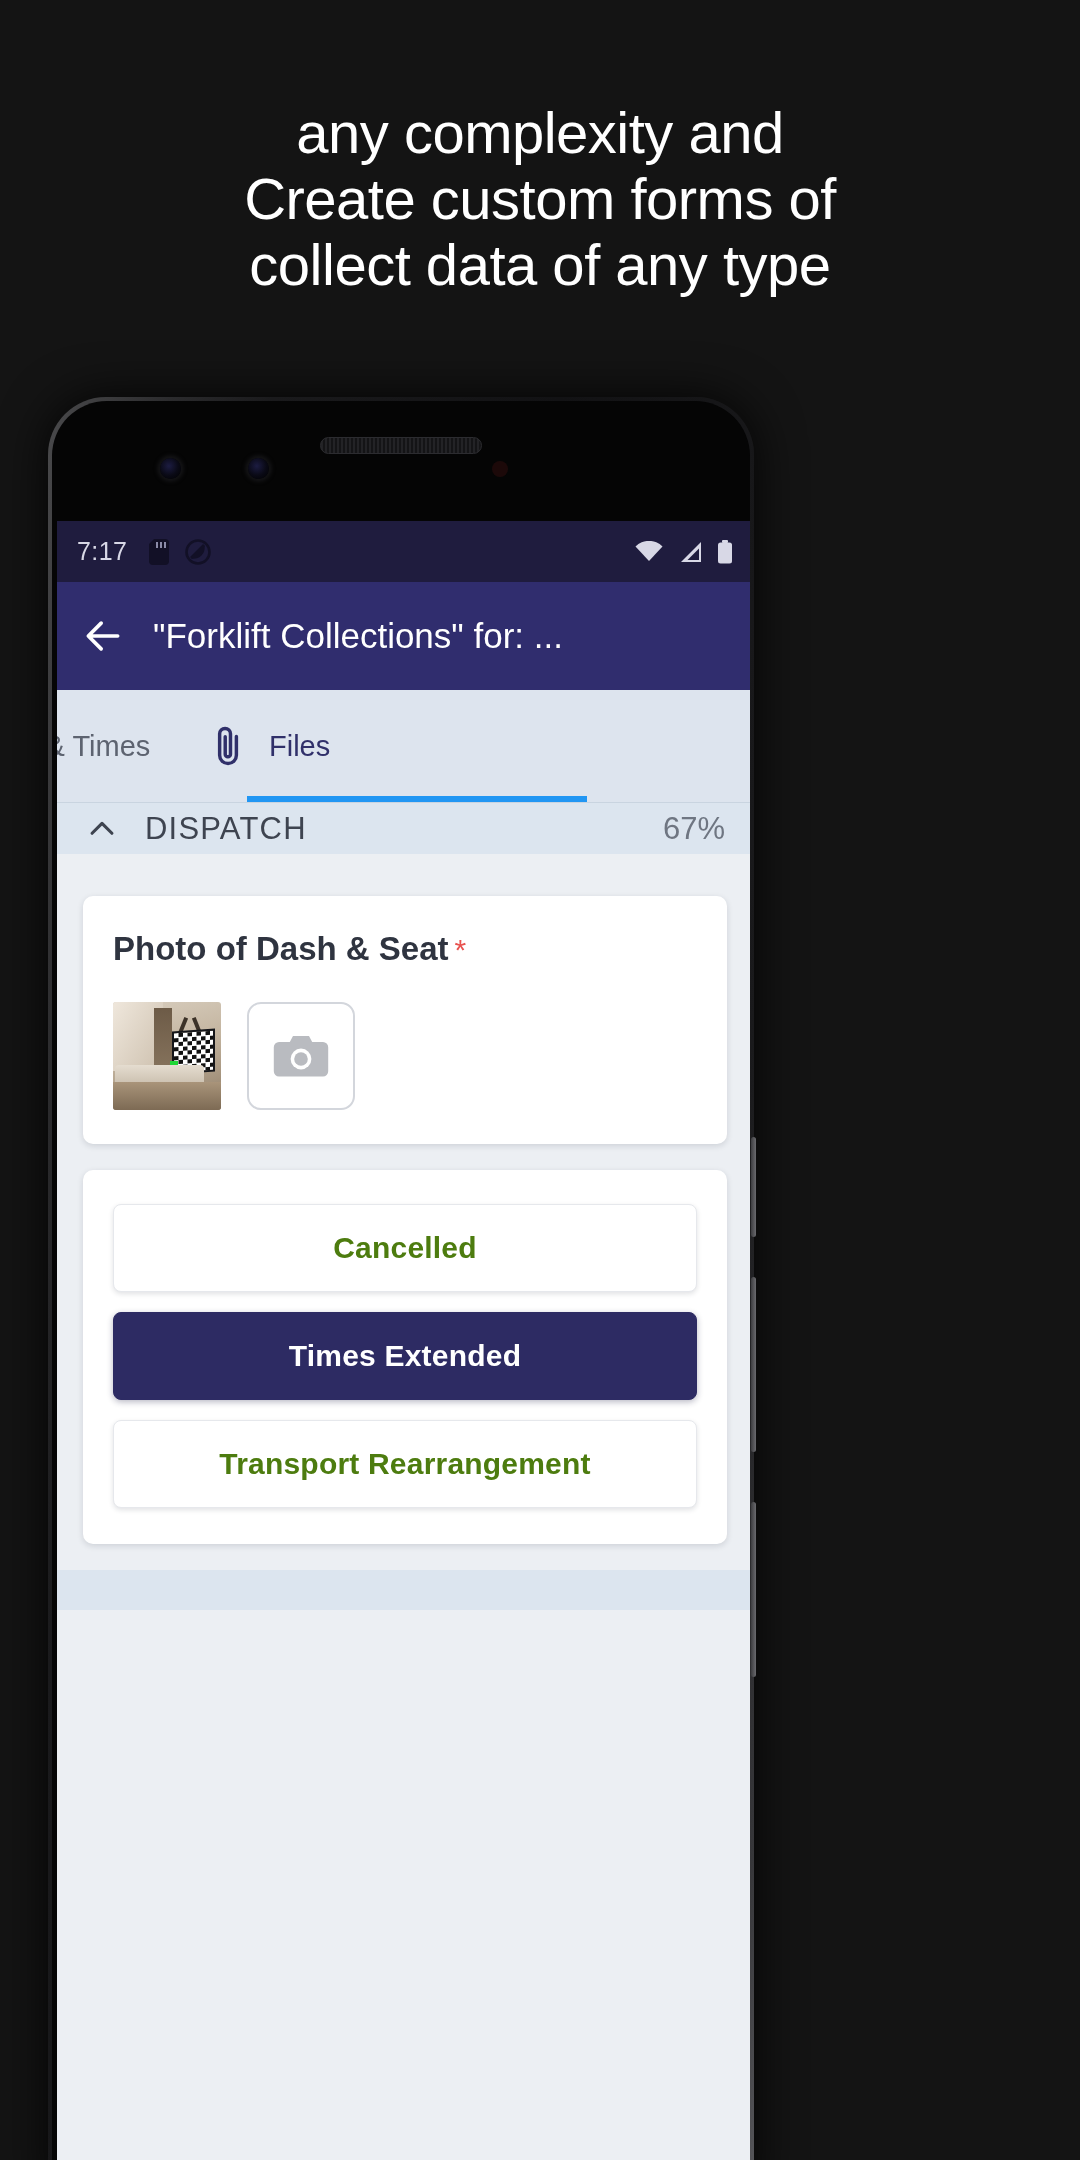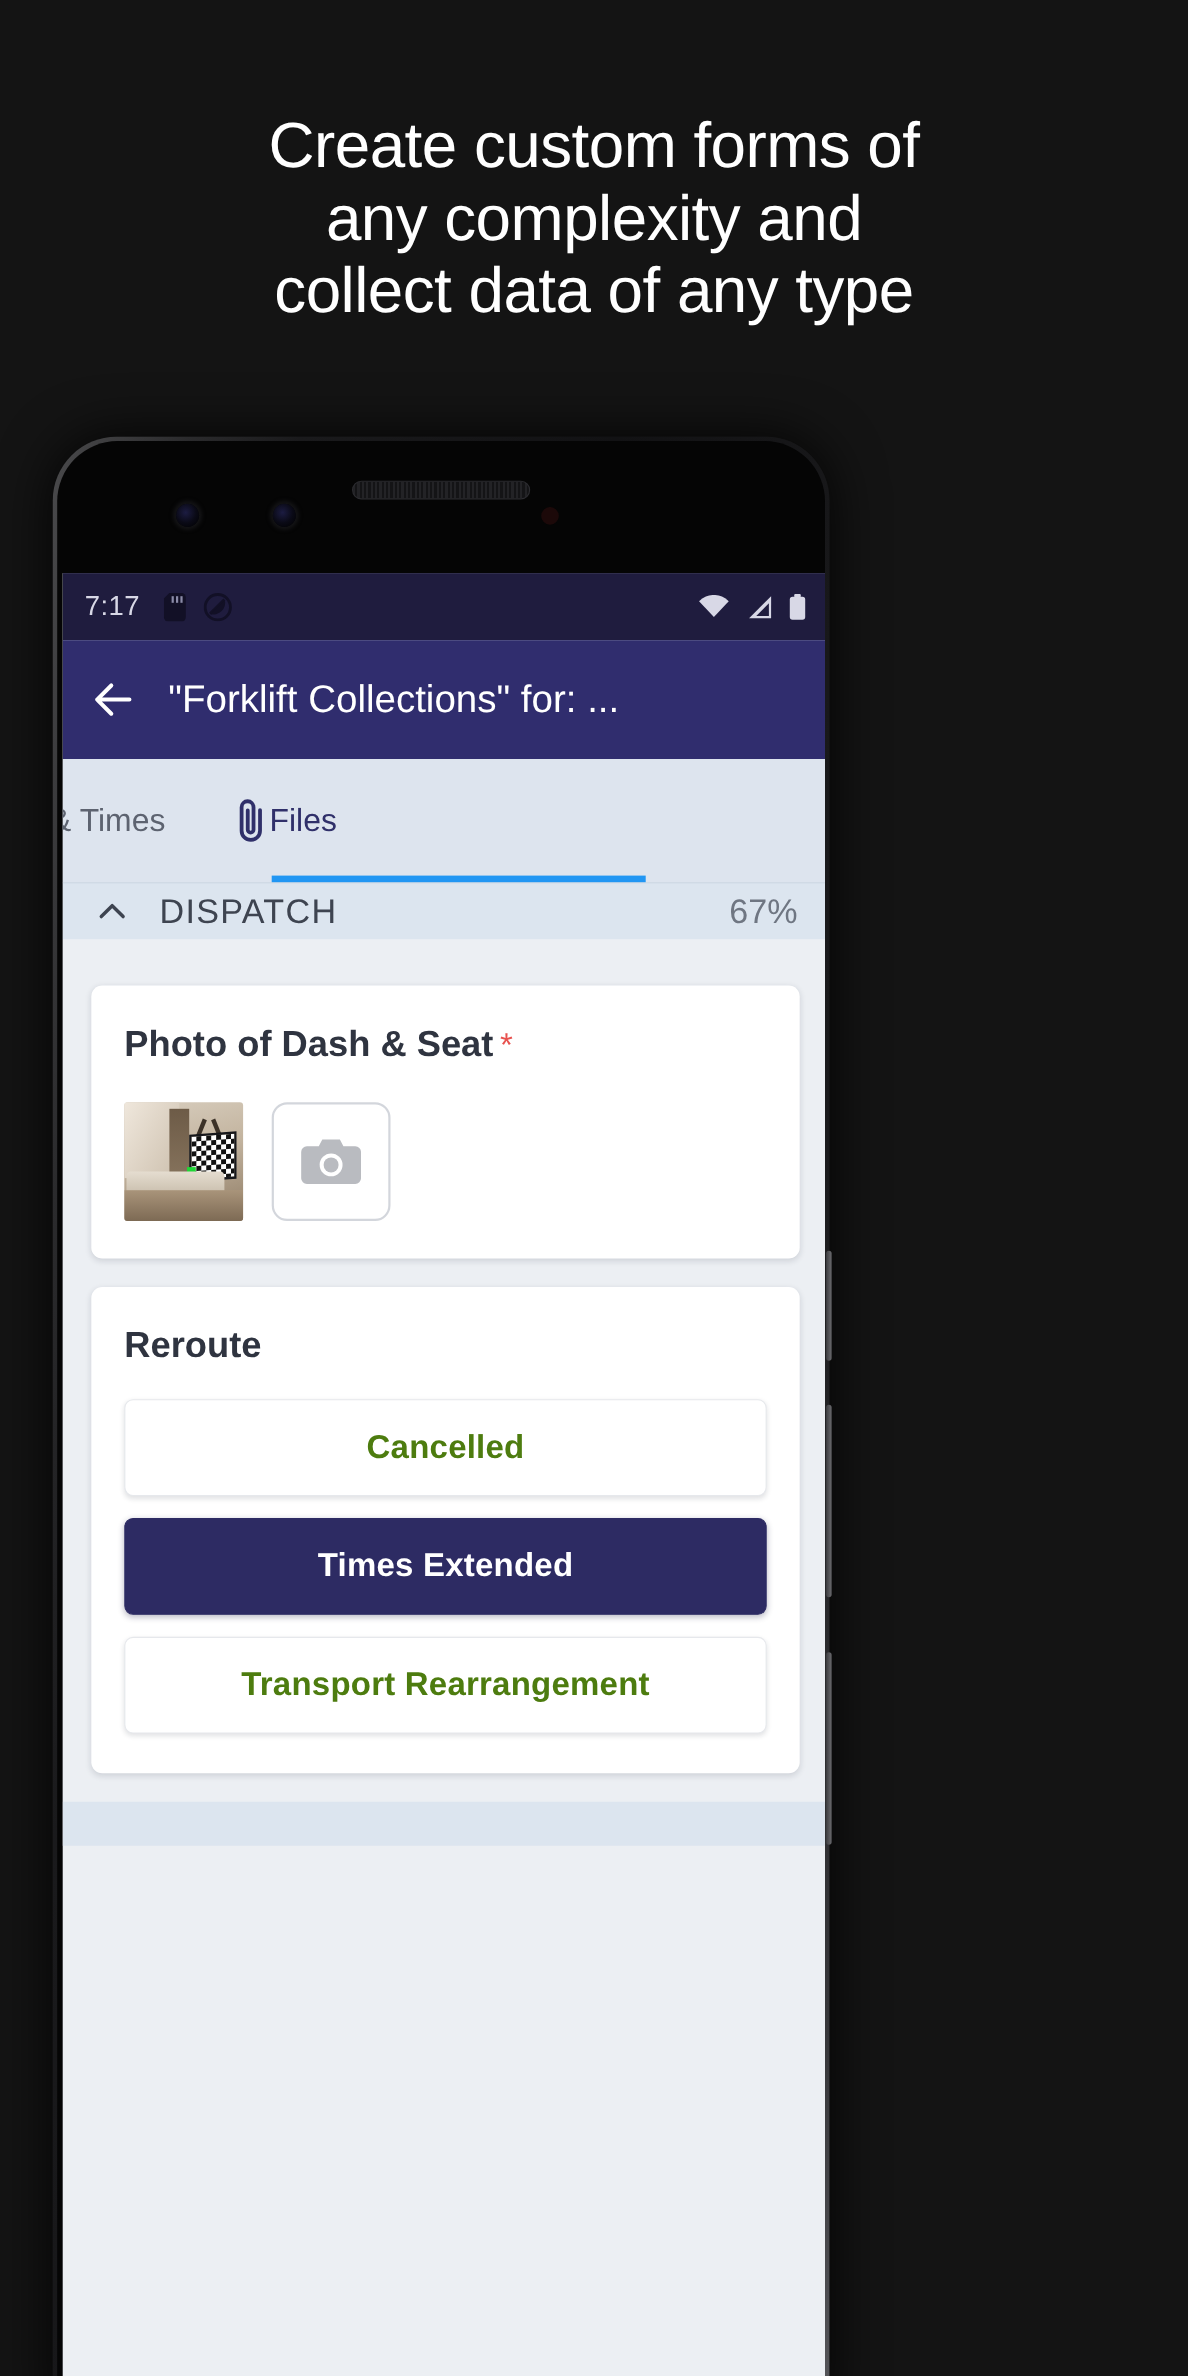--- a/index.html
+++ b/index.html
@@ -83,21 +83,21 @@
     height:112px; background:#dde4ee; display:flex; align-items:stretch;
     position:relative;
   }
   .tab{
     display:flex; align-items:center; justify-content:center; gap:16px;
     font-size:29px; white-space:nowrap; position:relative;
   }
   #tab-dates-times{ flex:0 0 190px; color:#5d6370; justify-content:flex-start;
                     padding-left:0; margin-left:-34px; }
   #tab-forklift-collection{ flex:1 1 auto; color:#2d2b63; font-weight:600; }
-  #tab-files{ flex:0 0 180px; color:#30306a; justify-content:flex-start; gap:0; }
+  #tab-files{ flex:0 0 180px; color:#30306a; justify-content:flex-start; gap:24px; }
   #tab-underline{
     position:absolute; bottom:0; left:190px; width:340px; height:6px;
     background:#2196f3;
   }
   .tab-icon{ display:block; }
 
   
   #section-header{
     height:52px; background:#dce5ef; display:flex; align-items:center;
     padding:0 28px; gap:26px; border-top:1px solid #c9d4e0;
@@ -191,22 +191,22 @@
   .side-btn{ position:absolute; right:-2px; width:5px; border-radius:3px;
              background:linear-gradient(90deg,#3d3d40,#6a6a6e); }
   #side-btn-1{ top:740px; height:100px; }
   #side-btn-2{ top:880px; height:175px; }
   #side-btn-3{ top:1105px; height:175px; }
 </style>
 </head>
 <body>
 
 <div id="promo-headline">
+  <span class="ln">any complexity and</span>
   <span class="ln">Create custom forms of</span>
-  <span class="ln">any complexity and</span>
   <span class="ln">collect data of any type</span>
 </div>
 
 <div id="phone-frame">
   <div id="phone-inner">
 
     <div id="earpiece-speaker"></div>
     <div class="sensor" id="front-camera"></div>
     <div class="sensor" id="proximity-sensor"></div>
     <div id="ir-sensor"></div>
@@ -291,21 +291,20 @@
               <svg width="56" height="46" viewBox="0 0 28 23">
                 <path d="M10 1.5h8l1.6 3H25a2.6 2.6 0 0 1 2.6 2.6v12A2.6 2.6 0 0 1 25 21.7H3A2.6 2.6 0 0 1 .4 19.1V7.1A2.6 2.6 0 0 1 3 4.5h5.4z" fill="#b9bbc0"></path>
                 <circle cx="14" cy="13" r="5.2" fill="#ffffff"></circle>
                 <circle cx="14" cy="13" r="3.4" fill="#b9bbc0"></circle>
               </svg>
             </div>
           </div>
         </div>
 
         <div class="card" id="reroute-card">
-          <div id="reroute-label">Reroute</div>
           <div class="choice-btn">
             <span>Cancelled</span>
           </div>
           <div class="choice-btn selected">
             <span>Times Extended</span>
           </div>
           <div class="choice-btn">
             <span>Transport Rearrangement</span>
           </div>
         </div>

